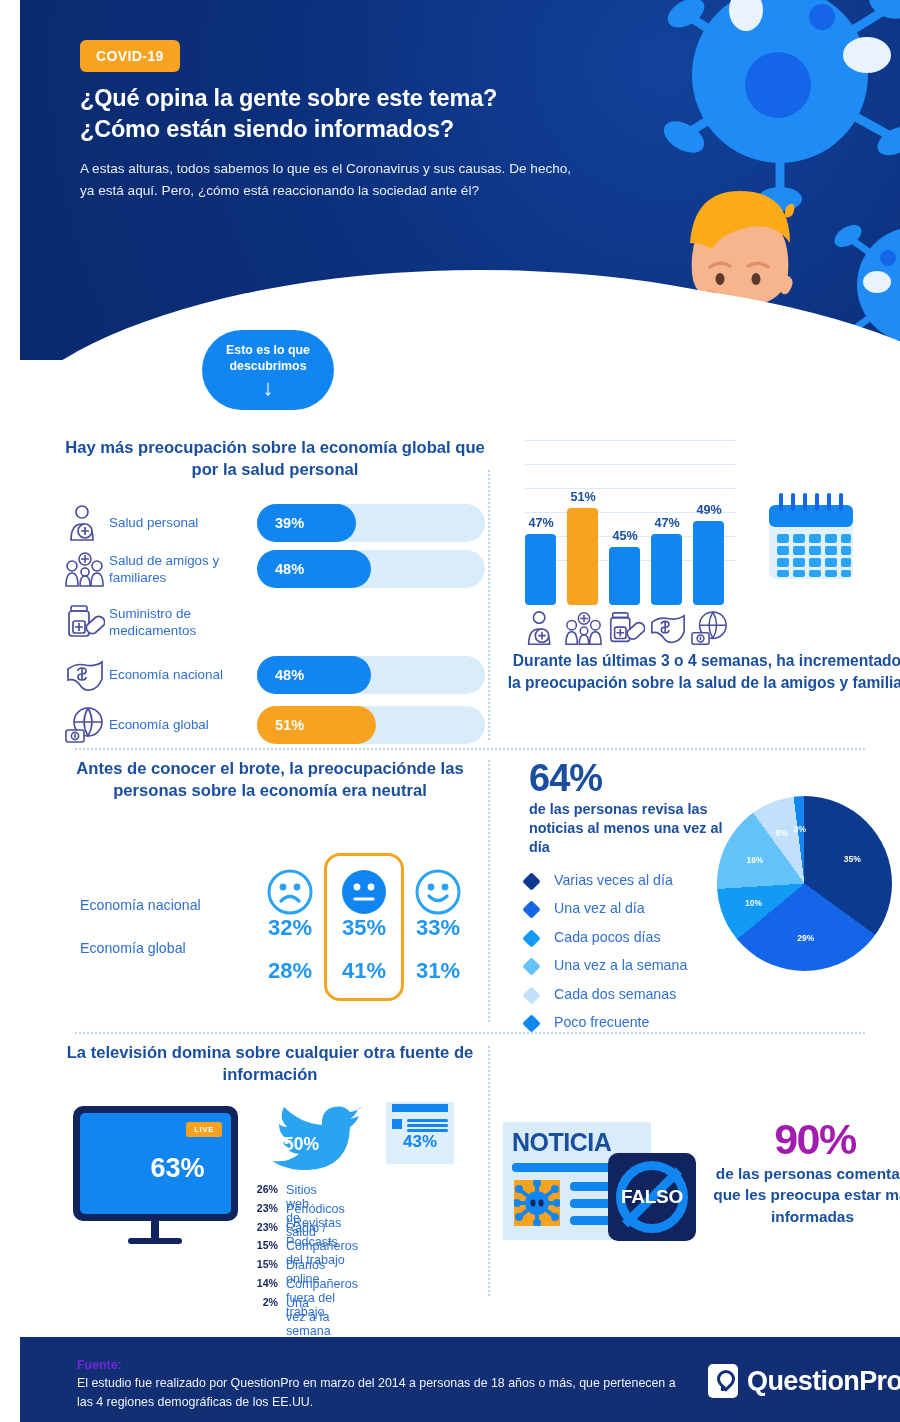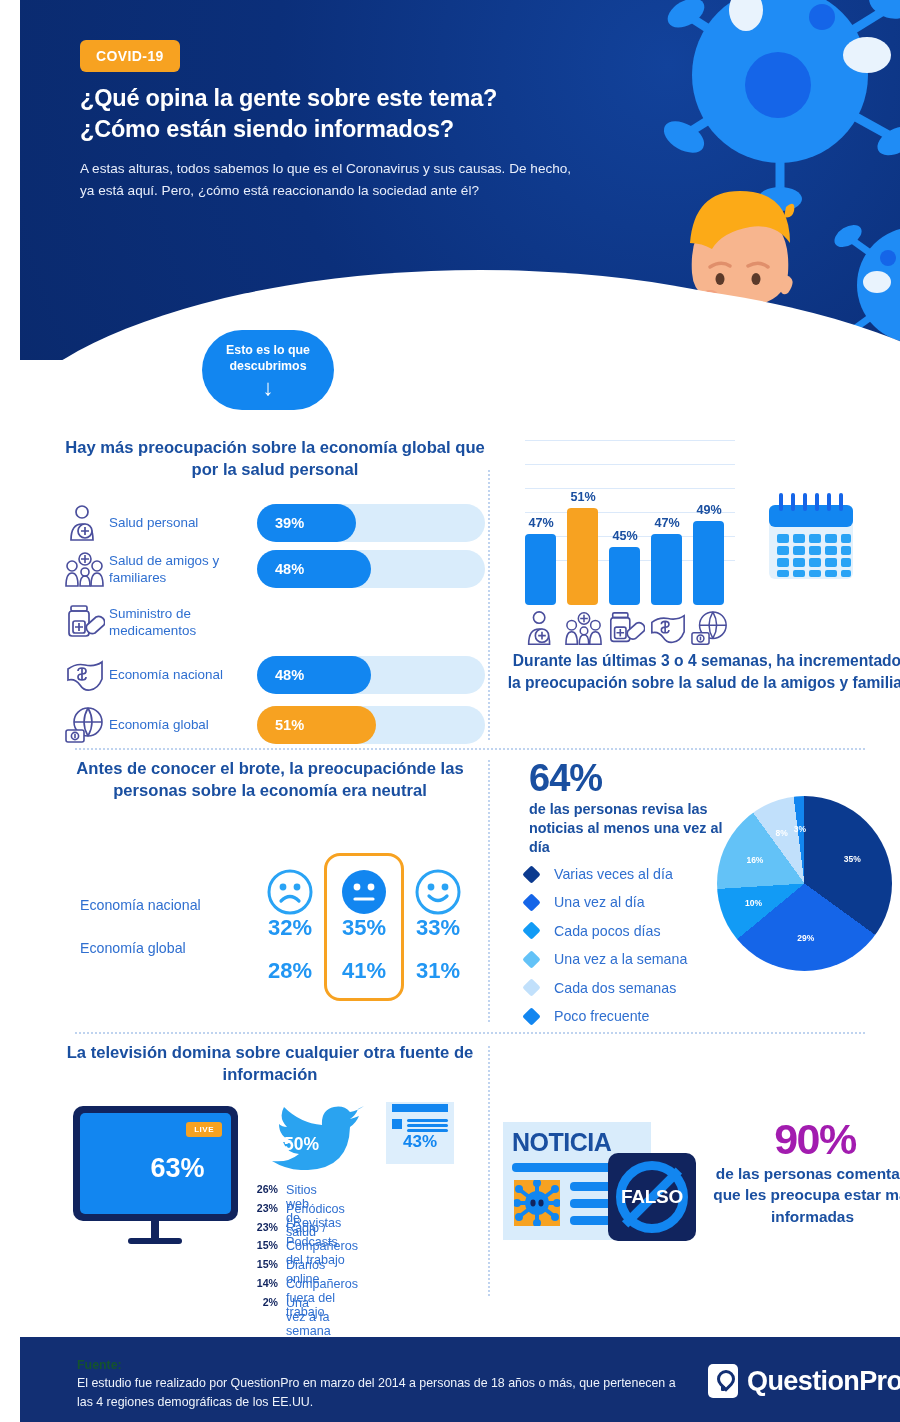--- a/index.html
+++ b/index.html
@@ -115,21 +115,21 @@
   .face { position: absolute; top: 868px; width: 48px; height: 48px; }
   .s2-rowlabel { position: absolute; left: 60px; color: #2f6fd0; font-size: 14.2px; }
   .s2-val {
     position: absolute; width: 70px; text-align: center;
     color: #2196f3; font-size: 22px; font-weight: bold;
   }
 
   
   .big64 { position: absolute; left: 509px; top: 757px; color: #1a4fa0; font-size: 38px; font-weight: bold; letter-spacing: -1px; }
   .sub64 { position: absolute; left: 509px; top: 800px; width: 200px; color: #1a4fa0; font-size: 14.4px; font-weight: bold; line-height: 1.32; }
-  .legend-row { position: absolute; left: 505px; height: 28px; display: flex; align-items: center; }
+  .legend-row { position: absolute; left: 505px; height: 28px; display: flex; align-items: flex-end; }
   .legend-dia { width: 13px; height: 13px; transform: rotate(45deg); border-radius: 2px; }
   .legend-lbl { margin-left: 16px; color: #2f6fd0; font-size: 14.2px; }
   .pie { position: absolute; left: 697px; top: 796px; width: 175px; height: 175px; border-radius: 50%; }
   .pie-lbl { position: absolute; color: #ffffff; font-size: 8.5px; font-weight: bold; }
 
   
   .s3-title { position: absolute; left: 35px; top: 1042px; width: 430px; }
   .tv-outer {
     position: absolute; left: 53px; top: 1106px; width: 165px; height: 115px;
     background: #11245e; border-radius: 10px; padding: 7px;
@@ -157,21 +157,21 @@
   .virus-sq { position: absolute; left: 494px; top: 1180px; width: 46px; height: 46px; background: #f7a221; }
   .falso-card { position: absolute; left: 588px; top: 1153px; width: 88px; height: 88px; background: #11245e; border-radius: 10px; }
   .falso-circ { position: absolute; left: 596px; top: 1161px; width: 72px; height: 72px; border: 9px solid #1286f0; border-radius: 50%; }
   .falso-slash { position: absolute; left: 594px; top: 1193px; width: 76px; height: 9px; background: #1286f0; transform: rotate(-45deg); }
   .falso-txt { position: absolute; left: 588px; top: 1186px; width: 88px; text-align: center; color: #fff; font-size: 19px; font-weight: bold; letter-spacing: -.3px; }
   .big90 { position: absolute; left: 700px; top: 1115px; width: 190px; text-align: center; color: #a21caf; font-size: 43px; font-weight: bold; letter-spacing: -1.5px; }
   .sub90 { position: absolute; left: 690px; top: 1163px; width: 205px; text-align: center; color: #1a4fa0; font-size: 15.4px; font-weight: bold; line-height: 1.38; }
 
   
   .footer { position: absolute; left: 0; top: 1337px; width: 900px; height: 85px; background: #122f73; }
-  .footer-h { position: absolute; left: 57px; top: 1358px; color: #14532d; font-size: 12.4px; font-weight: bold; }
+  .footer-h { position: absolute; left: 57px; top: 1358px; color: #6d28d9; font-size: 12.4px; font-weight: bold; }
   .footer-t { position: absolute; left: 57px; top: 1374px; width: 600px; color: #eef3fb; font-size: 12.4px; line-height: 1.52; }
   .qp-logo { position: absolute; left: 688px; top: 1364px; display: flex; align-items: center; }
   .qp-mark {
     width: 30px; height: 34px; background: #fff; border-radius: 5px;
     position: relative; margin-right: 9px;
   }
   .qp-mark:after {
     content: ""; position: absolute; left: 9px; top: 6px; width: 12px; height: 12px;
     border: 3.5px solid #122f73; border-radius: 50% 50% 50% 0; transform: rotate(-45deg);
   }

